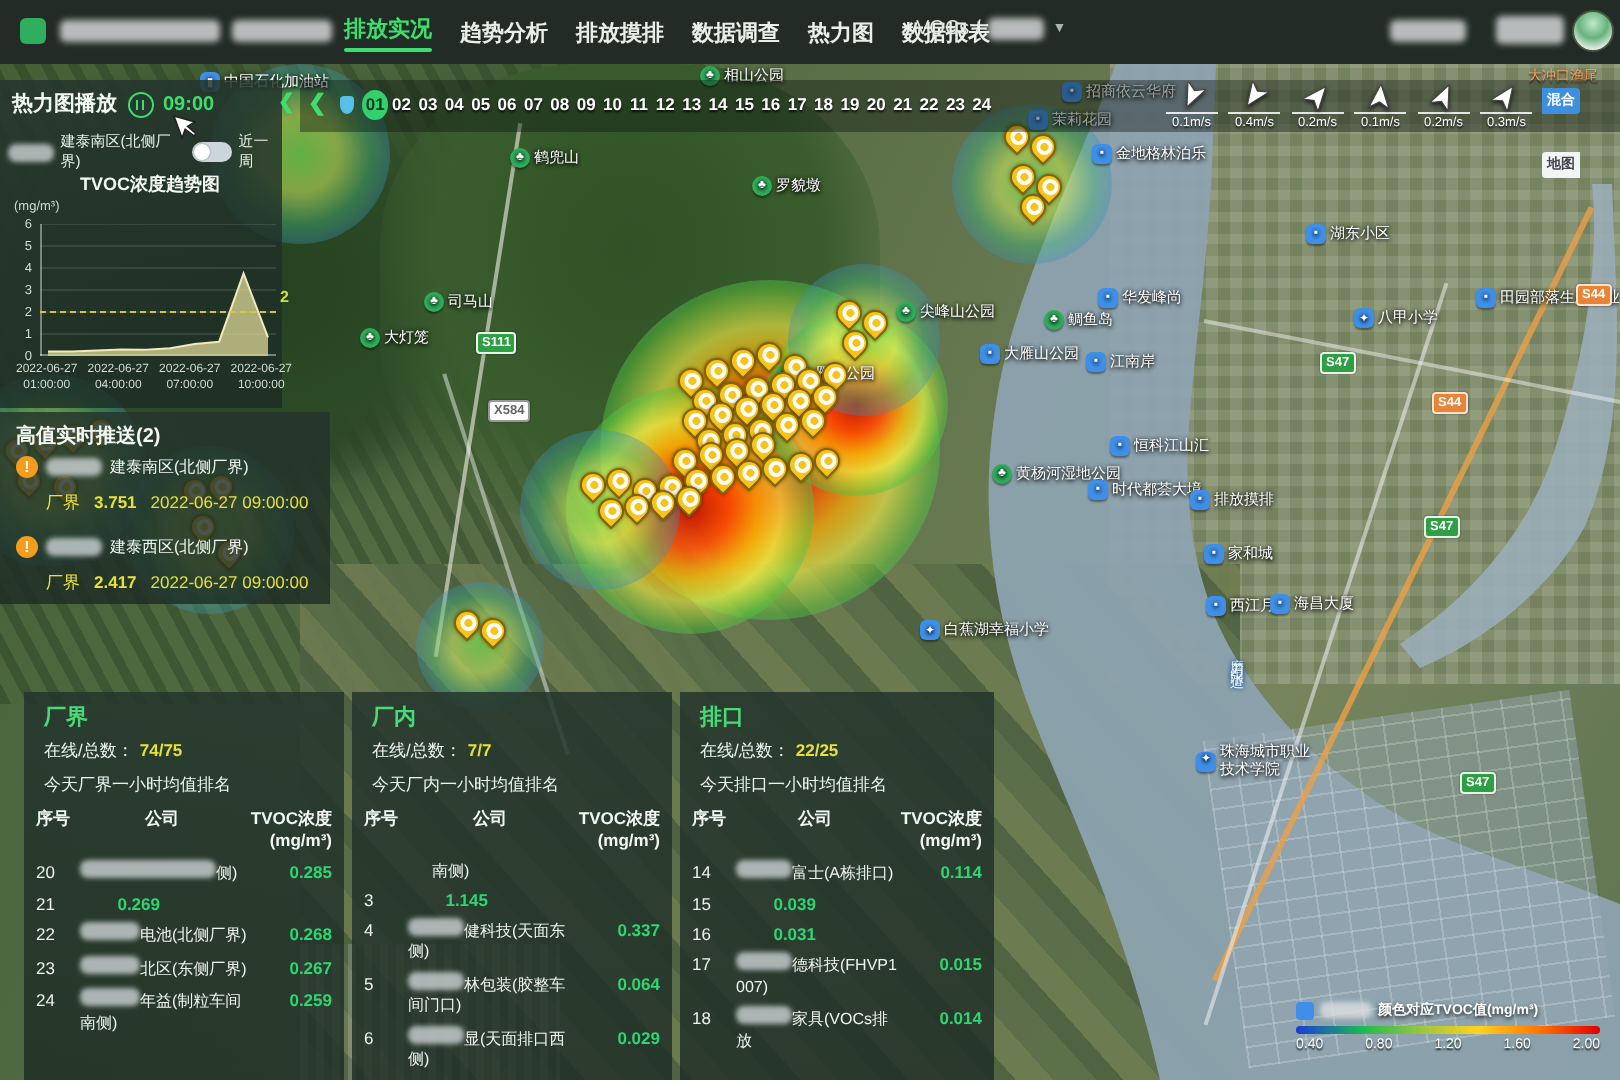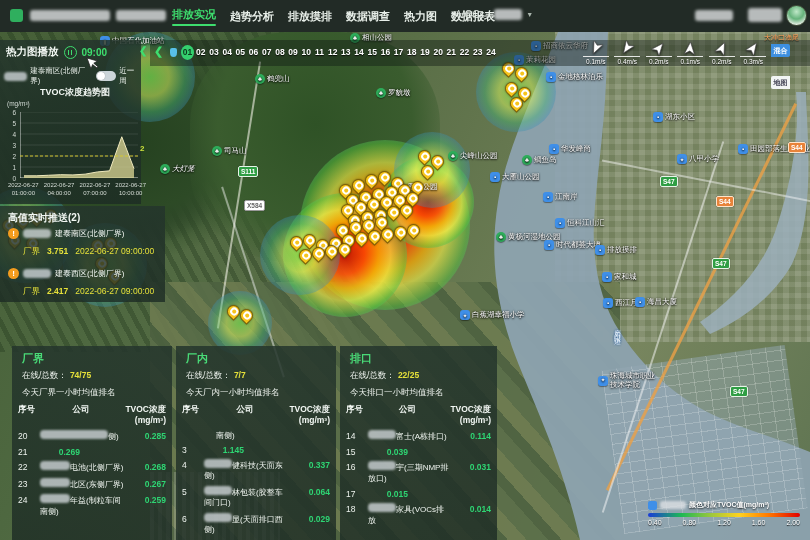--- a/index.html
+++ b/index.html
@@ -197,21 +197,21 @@
           <span>鹤兜山</span>
         </div>
         <div class="maplabel" style="left: 376px; top: 56px;">
           <span class="mlic tree">♣</span>
           <span>罗貌墩</span>
         </div>
         <div class="maplabel" style="left: 212px; top: 114px;">
           <span class="mlic tree">♣</span>
           <span>司马山</span>
         </div>
-        <div class="maplabel" style="left: 160px; top: 132px; font-style: italic;">
+        <div class="maplabel" style="left: 180px; top: 132px;">
           <span class="mlic tree">♣</span>
           <span>大灯笼</span>
         </div>
         <div class="maplabel" style="left: 388px; top: 150px;">
           <span class="mlic tree">♣</span>
           <span>大雁山公园</span>
         </div>
         <div class="maplabel" style="left: 448px; top: 119px;">
           <span class="mlic tree">♣</span>
           <span>尖峰山公园</span>
@@ -245,21 +245,21 @@
           <span>田园部落生态农业</span>
         </div>
         <div class="maplabel" style="left: 522px; top: 123px;">
           <span class="mlic tree">♣</span>
           <span>鲷鱼岛</span>
         </div>
         <div class="maplabel" style="left: 490px; top: 140px;">
           <span class="mlic biz">▪</span>
           <span>大雁山公园</span>
         </div>
-        <div class="maplabel" style="left: 543px; top: 160px; align-items: flex-end;">
+        <div class="maplabel" style="left: 543px; top: 144px; align-items: flex-end;">
           <span class="mlic biz">▪</span>
           <span>江南岸</span>
         </div>
         <div class="maplabel" style="left: 555px; top: 186px;">
           <span class="mlic biz">▪</span>
           <span>恒科江山汇</span>
         </div>
         <div class="maplabel" style="left: 496px; top: 200px;">
           <span class="mlic tree">♣</span>
           <span>黄杨河湿地公园</span>
@@ -760,25 +760,25 @@
             <span class="tno">14</span>
             <span class="tname"><span class="blurchip" style="width: 28px;"></span><span>富士(A栋排口)</span></span>
             <span class="tval">0.114</span>
           </div>
           <div class="trow">
             <span class="tno">15</span>
             <span class="tval">0.039</span>
           </div>
           <div class="trow">
             <span class="tno">16</span>
-            <span class="tname"><span class="blurchip" style="width: 28px;"></span><span>宇(三期NMP排放口)</span></span>
             <span class="tval">0.031</span>
           </div>
           <div class="trow">
             <span class="tno">17</span>
+            <span class="tname"><span class="blurchip" style="width: 28px;"></span><span>德科技(FHVP1007)</span></span>
             <span class="tval">0.015</span>
           </div>
           <div class="trow">
             <span class="tno">18</span>
             <span class="tname"><span class="blurchip" style="width: 28px;"></span><span>家具(VOCs排放</span></span>
             <span class="tval">0.014</span>
           </div>
         </div>
       </div>
     </div>

